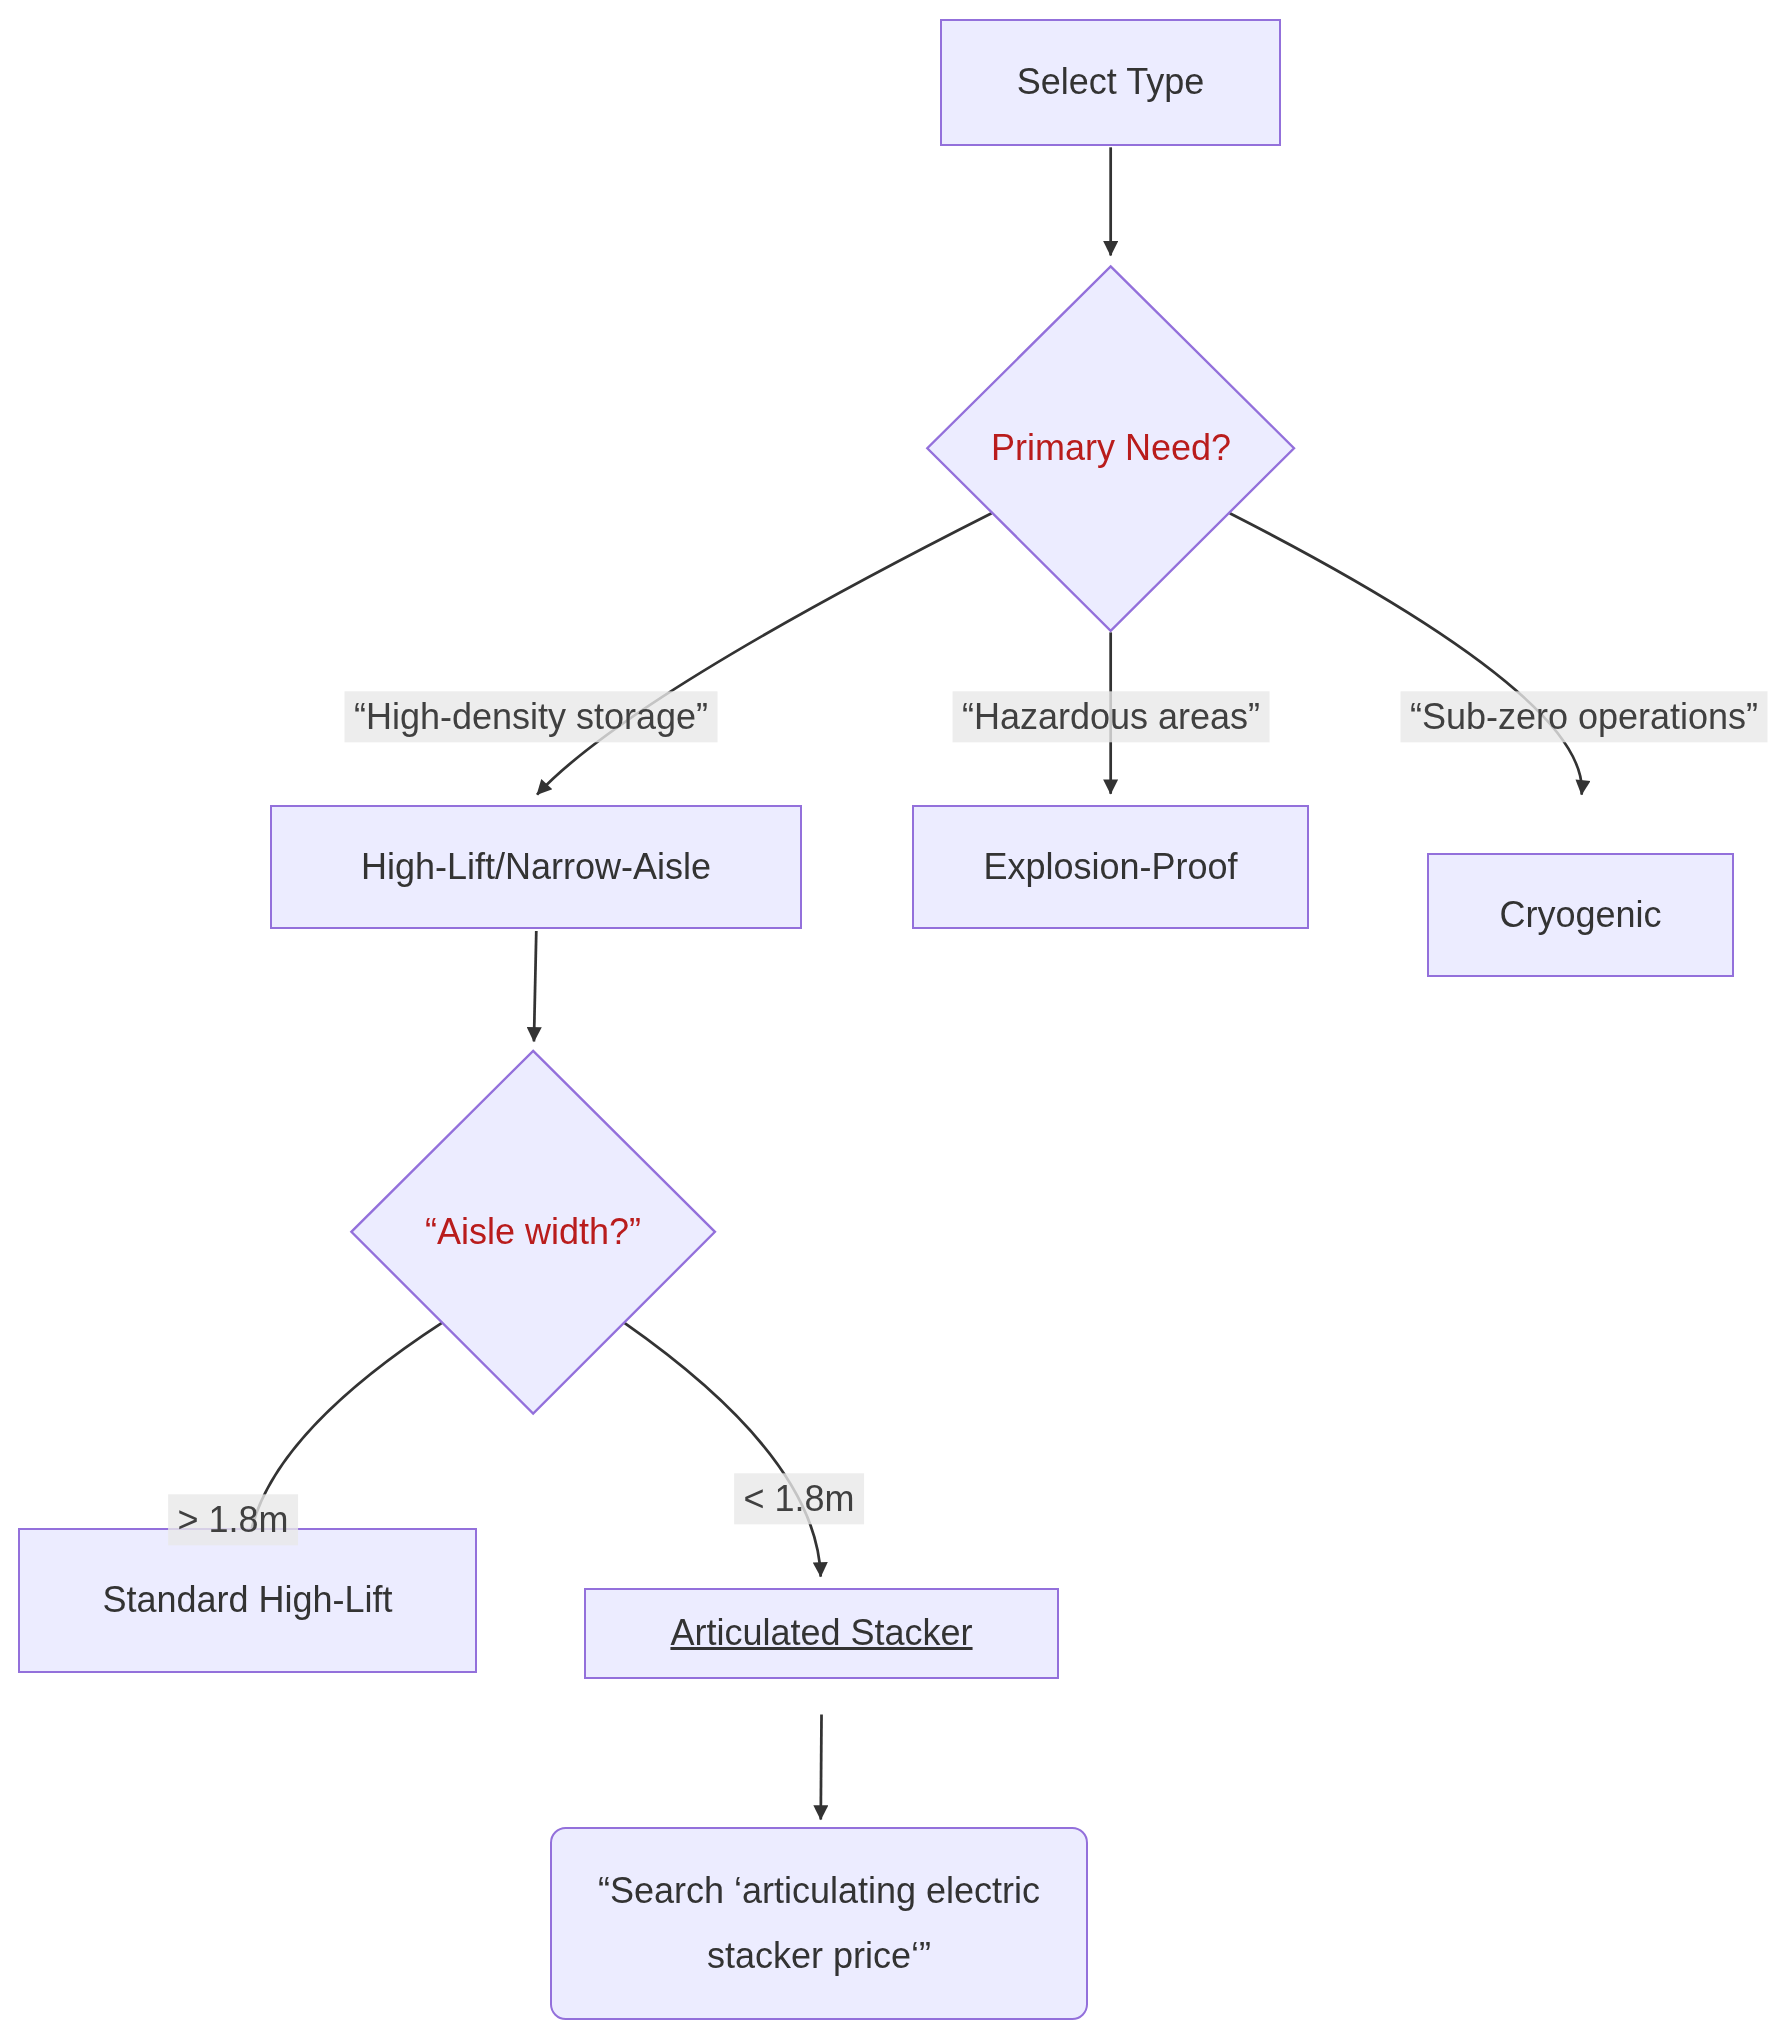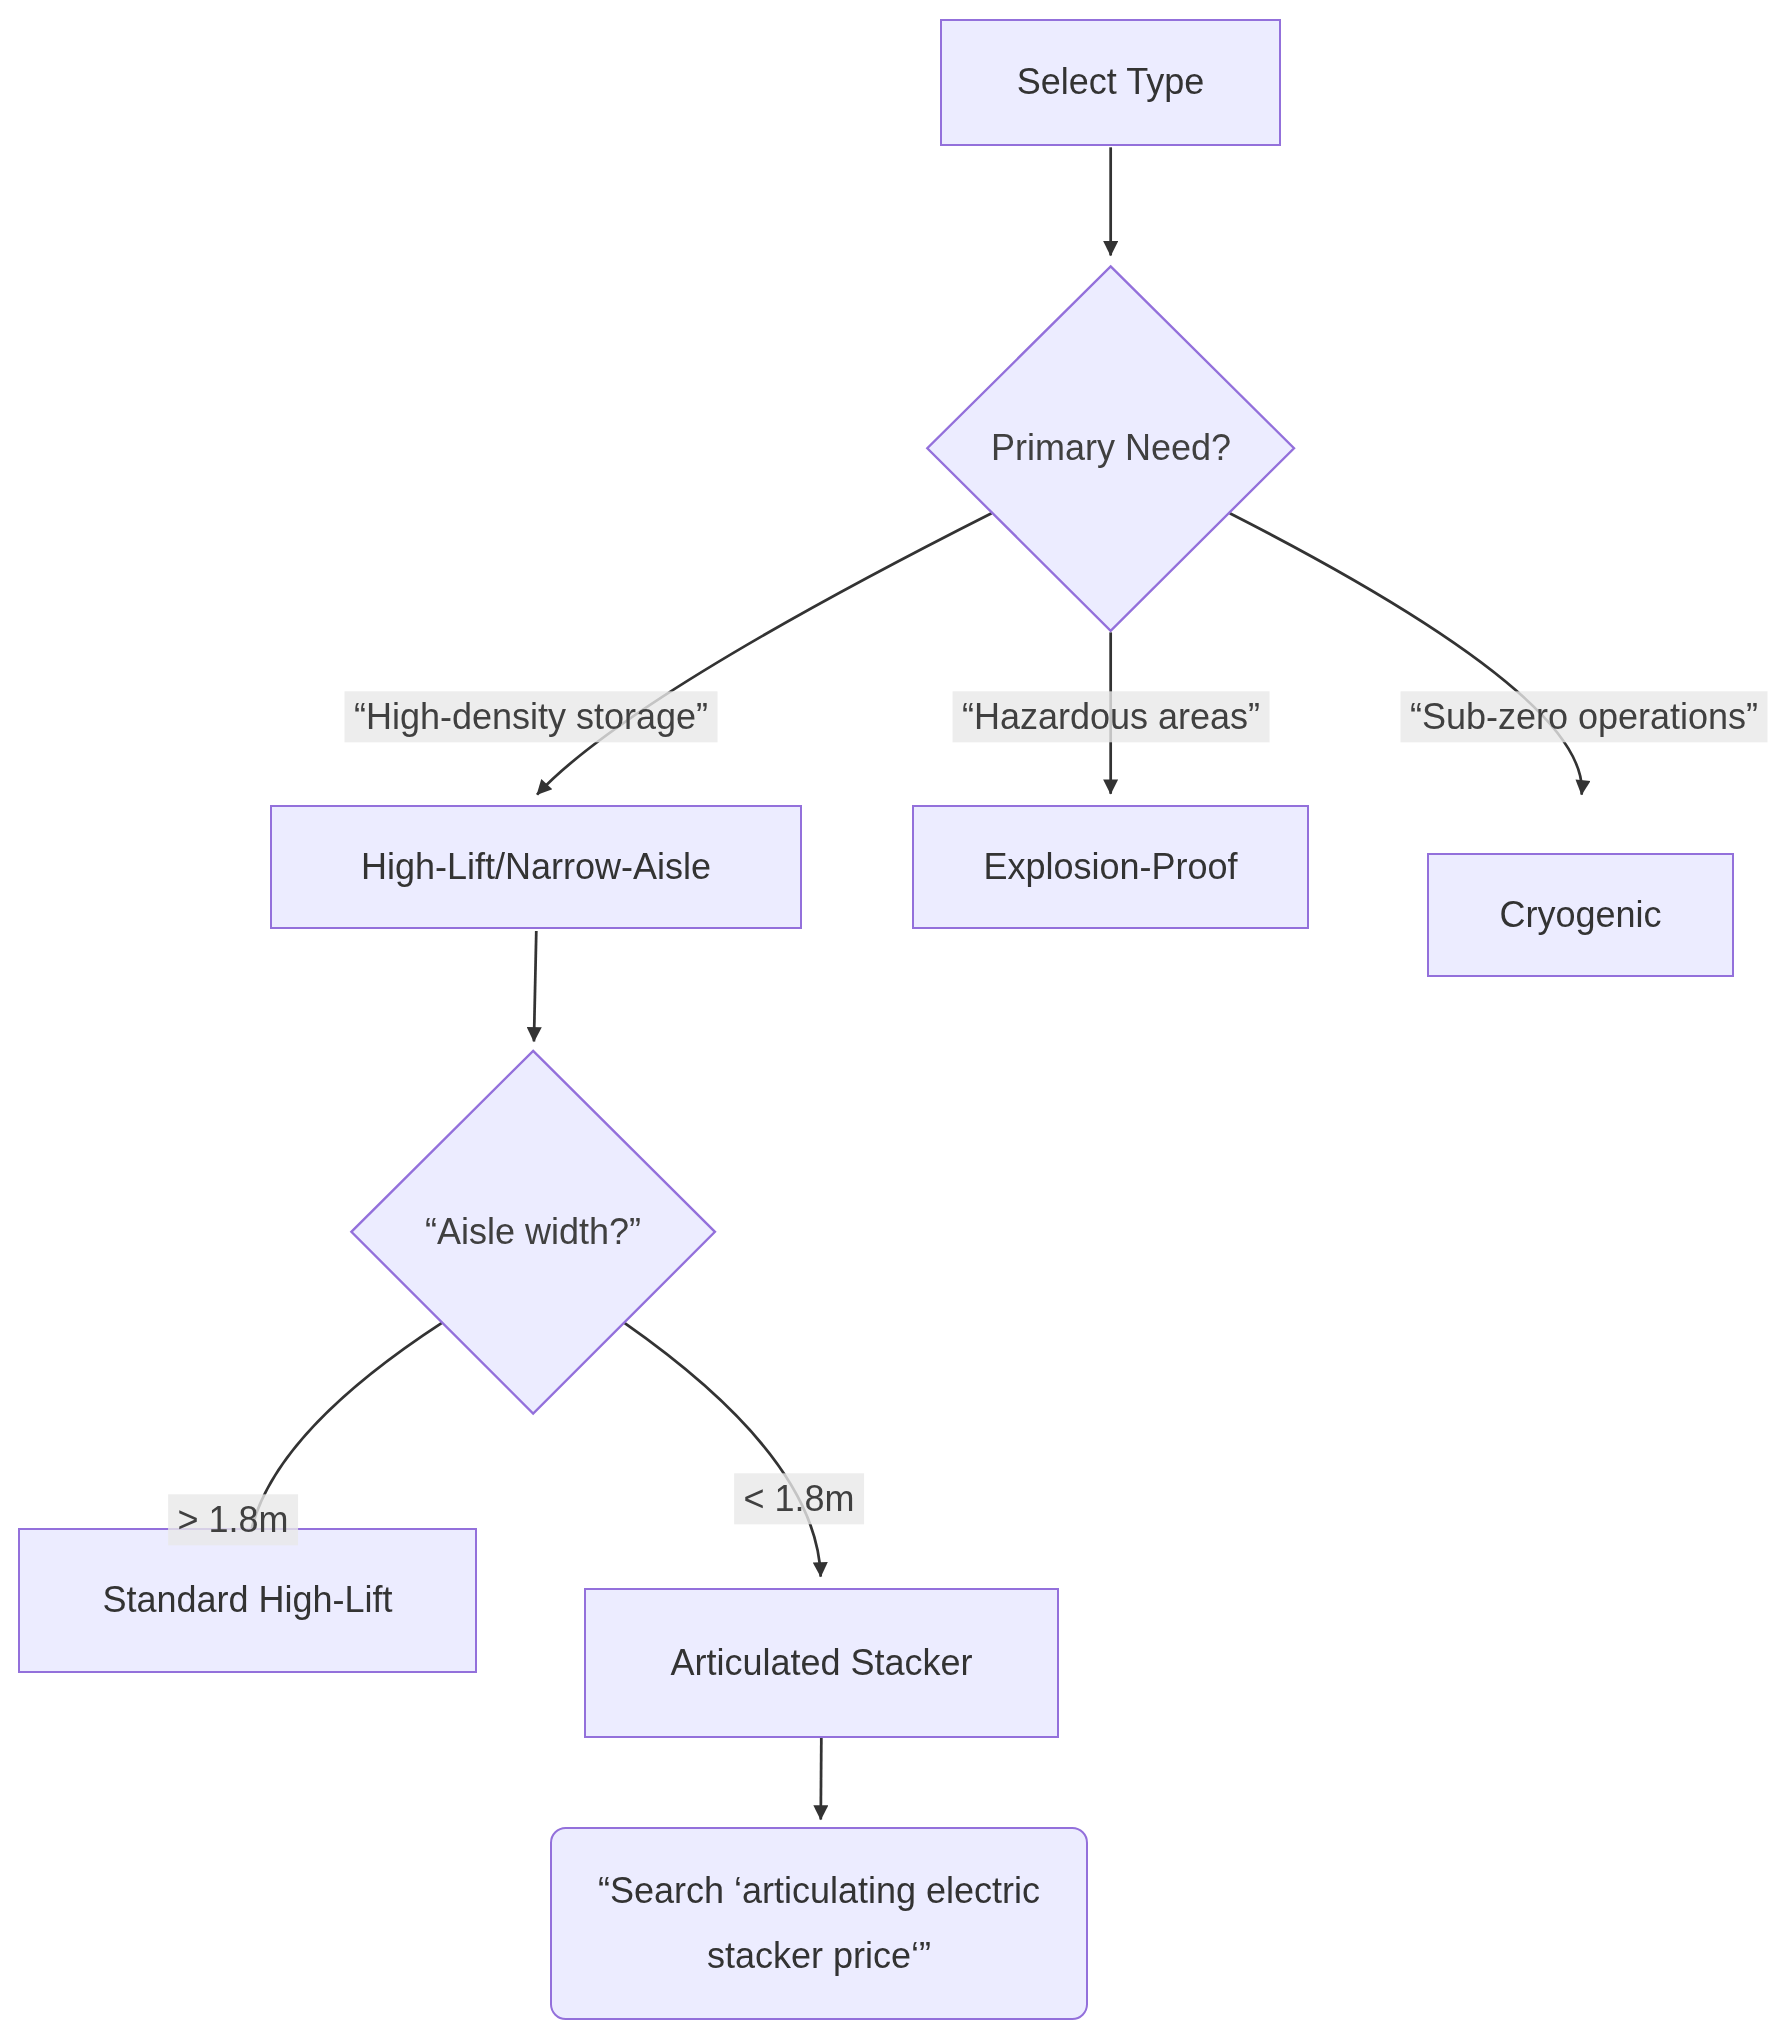--- a/index.html
+++ b/index.html
@@ -48,21 +48,21 @@
   }
   .node.rounded {
     border-radius: 15.7px;
     line-height: 1.8;
     padding: 7.8px 31px;
   }
   .diamond-label {
     position: absolute;
     transform: translate(-50%, -50%);
     font-size: 36px;
-    color: #404040;
+    color: #b91c1c;
     white-space: nowrap;
     text-align: center;
   }
   .edge-label {
     position: absolute;
     transform: translate(-50%, -50%);
     background: rgba(232, 232, 232, 0.8);
     padding: 4.7px 9.4px;
     font-size: 36px;
     color: #404040;
@@ -112,21 +112,21 @@
   <div class="node" style="left:1427px; top:805px; width:307px; height:124px;margin-top:48px;">
     <span>Cryogenic</span>
   </div>
 
   <div class="diamond-label" style="left:533px; top:1232px;">“Aisle width?”</div>
 
   <div class="node" style="left:18px; top:1504px; width:459px; height:145px;margin-top:24px;">
     <span>Standard High-Lift</span>
   </div>
 
-  <div class="node" style="left:584px; top:1588px; width:475px; height:150px;">
+  <div class="node" style="left:584px; top:1588px; width:475px; height:91px;text-decoration:underline;">
     <span>Articulated Stacker</span>
   </div>
 
   <div class="node rounded" style="left:550px; top:1827px; width:538px; height:193px;">
     <span>“Search ‘articulating electric stacker price‘”</span>
   </div>
 
   <div class="edge-label" style="left:531px; top:717px;">“High-density storage”</div>
 
   <div class="edge-label" style="left:1111px; top:717px;">“Hazardous areas”</div>

